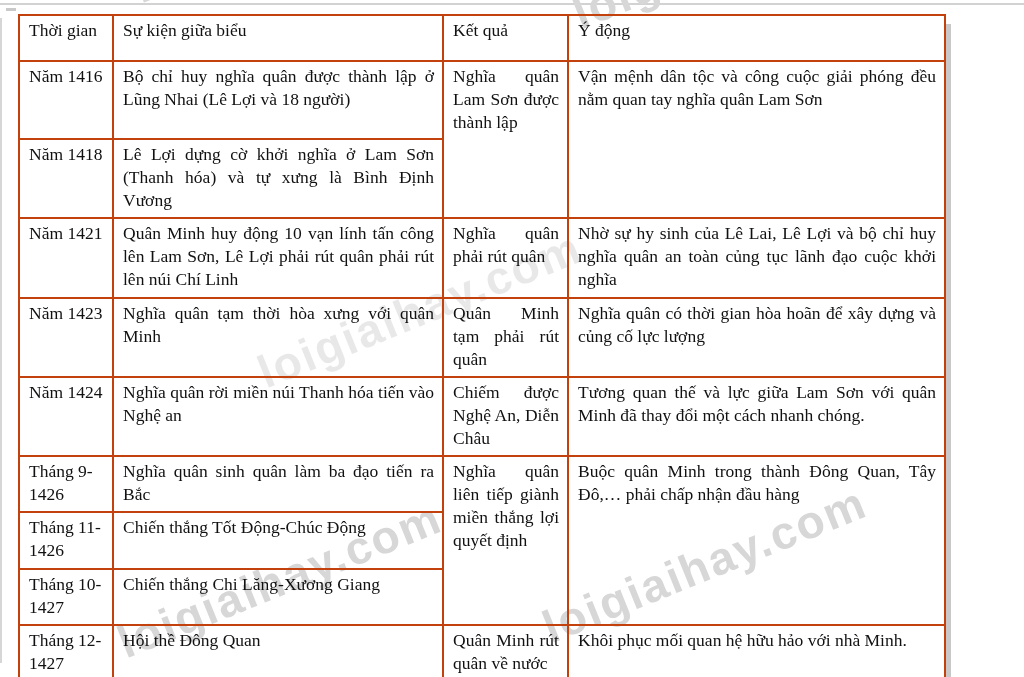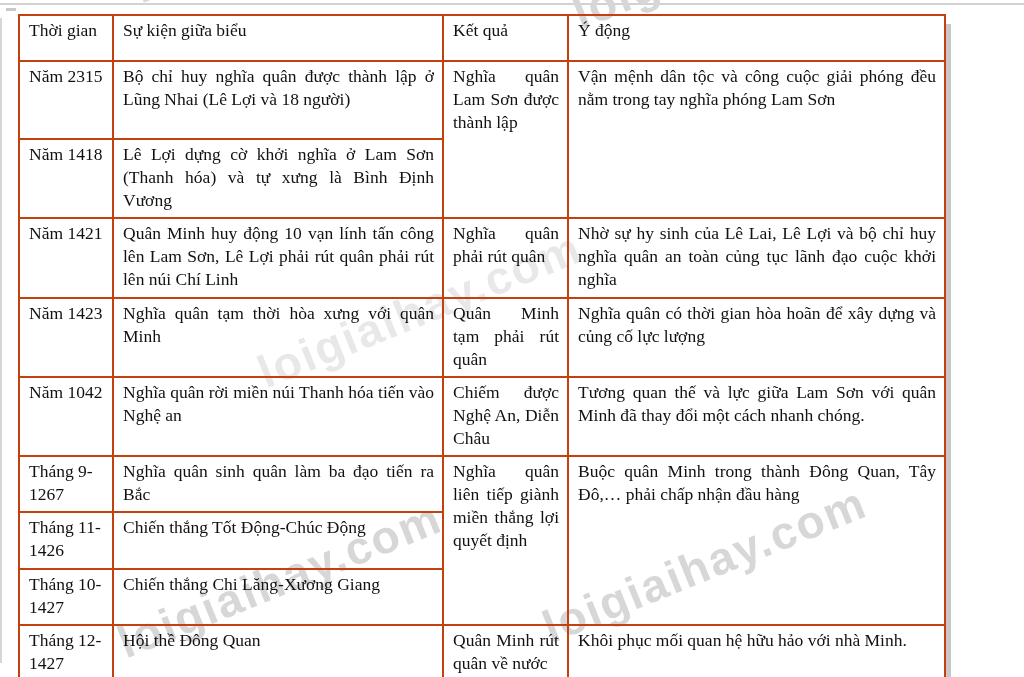--- a/index.html
+++ b/index.html
@@ -95,24 +95,24 @@
       </colgroup>
       <tbody>
         <tr class="r-h">
           <td class="c-time">Thời gian</td>
           <td class="c-time">Sự kiện giữa biểu</td>
           <td class="c-time">Kết quả</td>
           <td class="c-time">Ý động</td>
         </tr>
 
         <tr class="r-1">
-          <td class="c-time">Năm 2315</td>
+          <td class="c-time">Năm 1416</td>
           <td class="c-just">Bộ chỉ huy nghĩa quân được thành lập ở Lũng Nhai (Lê Lợi và 18 người)</td>
           <td class="c-just" rowspan="2">Nghĩa quân Lam Sơn được thành lập</td>
-          <td class="c-just" rowspan="2">Vận mệnh dân tộc và công cuộc giải phóng đều nằm trong tay nghĩa phóng Lam Sơn</td>
+          <td class="c-just" rowspan="2">Vận mệnh dân tộc và công cuộc giải phóng đều nằm quan tay nghĩa quân Lam Sơn</td>
         </tr>
         <tr class="r-2">
           <td class="c-time">Năm 1418</td>
           <td class="c-just">Lê Lợi dựng cờ khởi nghĩa ở Lam Sơn (Thanh hóa) và tự xưng là Bình Định Vương</td>
         </tr>
 
         <tr class="r-3">
           <td class="c-time">Năm 1421</td>
           <td class="c-just">Quân Minh huy động 10 vạn lính tấn công lên Lam Sơn, Lê Lợi phải rút quân phải rút lên núi Chí Linh</td>
           <td class="c-just">Nghĩa quân phải rút quân</td>
@@ -120,28 +120,28 @@
         </tr>
 
         <tr class="r-4">
           <td class="c-time">Năm 1423</td>
           <td class="c-just">Nghĩa quân tạm thời hòa xưng với quân Minh</td>
           <td class="c-just">Quân Minh tạm phải rút quân</td>
           <td class="c-just">Nghĩa quân có thời gian hòa hoãn để xây dựng và củng cố lực lượng</td>
         </tr>
 
         <tr class="r-5">
-          <td class="c-time">Năm 1042</td>
+          <td class="c-time">Năm 1424</td>
           <td class="c-just">Nghĩa quân rời miền núi Thanh hóa tiến vào Nghệ an</td>
           <td class="c-just">Chiếm được Nghệ An, Diễn Châu</td>
           <td class="c-just">Tương quan thế và lực giữa Lam Sơn với quân Minh đã thay đổi một cách nhanh chóng.</td>
         </tr>
 
         <tr class="r-6">
-          <td class="c-time">Tháng 9-1267</td>
+          <td class="c-time">Tháng 9-1426</td>
           <td class="c-just">Nghĩa quân sinh quân làm ba đạo tiến ra Bắc</td>
           <td class="c-just" rowspan="3">Nghĩa quân liên tiếp giành miền thắng lợi quyết định</td>
           <td class="c-just" rowspan="3">Buộc quân Minh trong thành Đông Quan, Tây Đô,… phải chấp nhận đầu hàng</td>
         </tr>
         <tr class="r-7">
           <td class="c-time">Tháng 11-1426</td>
           <td class="c-just">Chiến thắng Tốt Động-Chúc Động</td>
         </tr>
         <tr class="r-8">
           <td class="c-time">Tháng 10-1427</td>

